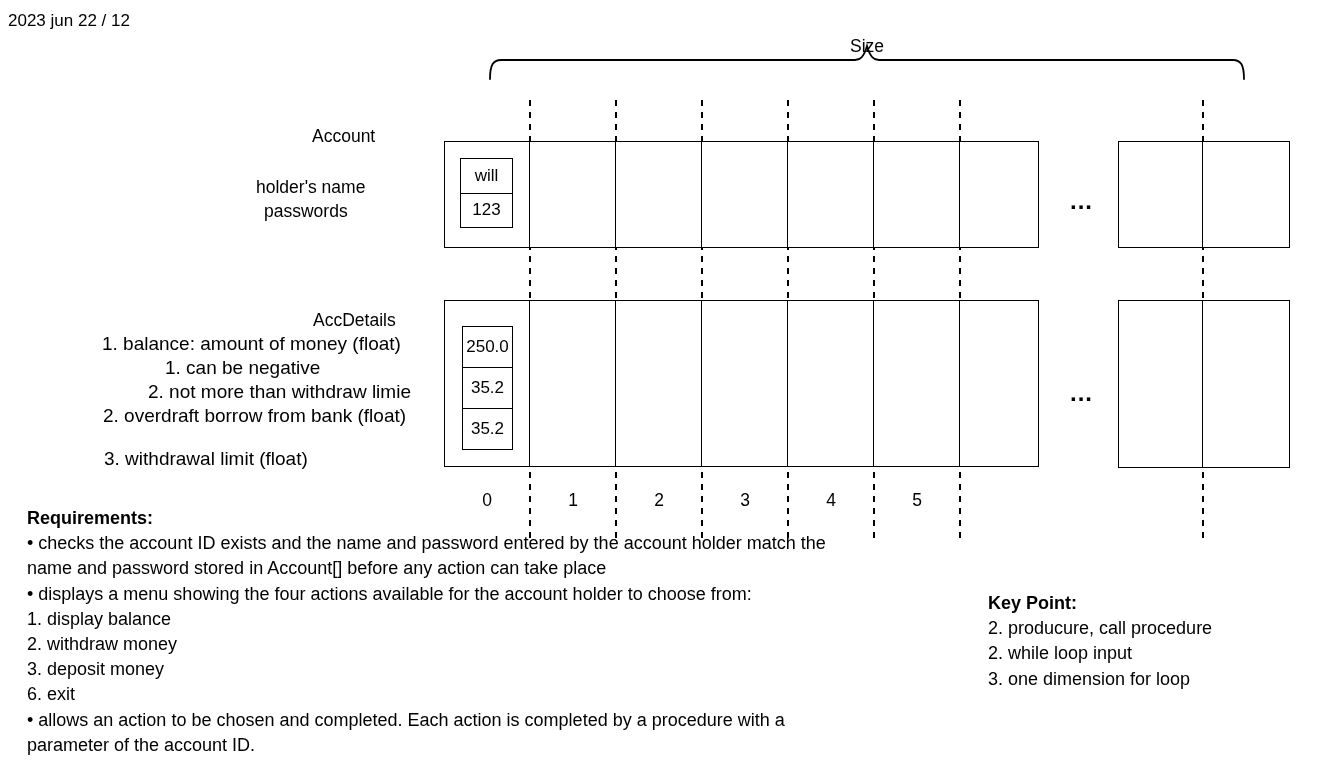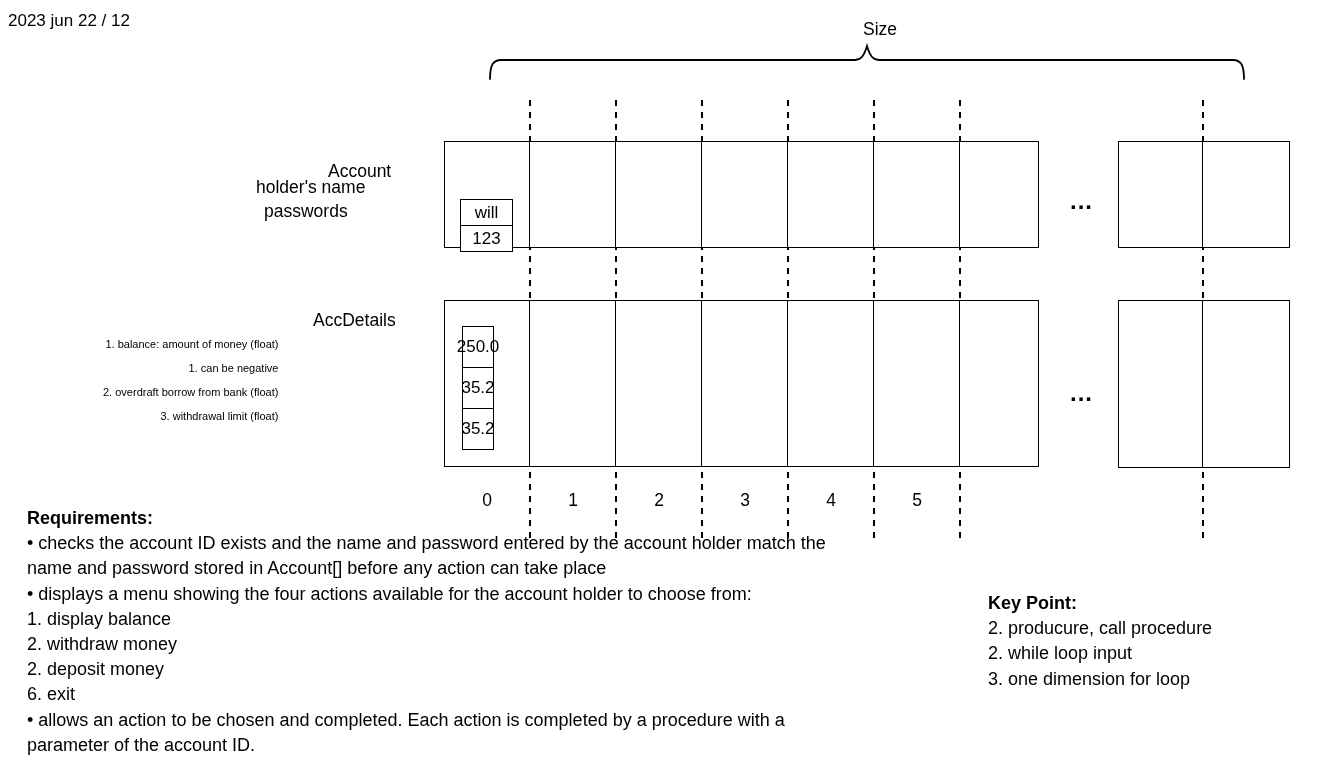--- a/index.html
+++ b/index.html
@@ -27,84 +27,85 @@
     position:absolute;border:1.6px solid #000;box-sizing:border-box;background:#fff;
     display:flex;flex-direction:column;
   }
   .stackcell{
     flex:1;display:flex;align-items:center;justify-content:center;
     font-size:17px;border-top:1.6px solid #000;overflow:visible;white-space:nowrap;
   }
   .stackcell:first-child{border-top:none;}
   .ellipsis{font-size:24px;font-weight:700;letter-spacing:1px;line-height:10px;}
   .idx{position:absolute;top:490px;width:86px;text-align:center;font-size:17.5px;}
-  .notes-line{font-size:11px;line-height:24px;white-space:nowrap;text-align:right;}
+  .notes-line{font-size:19px;line-height:24px;white-space:nowrap;}
   .para{font-size:18px;line-height:25.2px;white-space:nowrap;}
   .bold{font-weight:700;}
 </style>
 </head>
 <body>
 
 <div id="canvas">
 
   <div class="abs lbl" style="left:8px;top:11px;font-size:17px;">2023 jun 22 / 12</div>
 
-  <div class="abs lbl" style="left:837px;top:19px;width:60px;text-align:right;">Size</div>
+  <div class="abs lbl" style="left:837px;top:36px;width:60px;text-align:center;">Size</div>
   <svg class="abs" style="left:487px;top:42px;" width="760" height="42" viewBox="0 0 760 42">
     <path d="M 3 37 C 3 23, 6 18, 14 18 L 368 18 C 374 18, 377 14, 380 4 C 383 14, 386 18, 392 18 L 746 18 C 754 18, 757 23, 757 37" fill="none" stroke="#000" stroke-width="1.8" stroke-linecap="round"></path>
   </svg>
 
   <div class="dashline" style="left:529px;"></div>
   <div class="dashline" style="left:615px;"></div>
   <div class="dashline" style="left:701px;"></div>
   <div class="dashline" style="left:787px;"></div>
   <div class="dashline" style="left:873px;"></div>
   <div class="dashline" style="left:959px;"></div>
   <div class="dashline" style="left:1202px;"></div>
 
-  <div class="abs lbl" style="left:328px;top:126px;margin-top:35px;">Account</div>
+  <div class="abs lbl" style="left:312px;top:126px;">Account</div>
   <div class="abs lbl" style="left:256px;top:177px;">holder's name</div>
   <div class="abs lbl" style="left:264px;top:201px;">passwords</div>
 
   <div class="arraybox" style="left:444px;top:141px;width:595px;height:107px;">
     <div class="sep" style="left:84px;"></div>
     <div class="sep" style="left:170px;"></div>
     <div class="sep" style="left:256px;"></div>
     <div class="sep" style="left:342px;"></div>
     <div class="sep" style="left:428px;"></div>
     <div class="sep" style="left:514px;"></div>
-    <div class="stackbox" style="left:15px;top:16px;width:53px;height:53px;margin-top:41px;">
+    <div class="stackbox" style="left:15px;top:16px;width:53px;height:70px;">
       <div class="stackcell">will</div>
       <div class="stackcell">123</div>
     </div>
   </div>
 
   <div class="abs ellipsis" style="left:1070px;top:196px;">...</div>
 
   <div class="arraybox" style="left:1118px;top:141px;width:172px;height:107px;">
     <div class="sep" style="left:83px;"></div>
   </div>
 
   <div class="abs lbl" style="left:313px;top:288px;margin-top:22px;">AccDetails</div>
 
   <div class="abs" style="left:102px;top:332px;">
     <div class="notes-line" style="padding-left:0;">1. balance: amount of money (float)</div>
     <div class="notes-line" style="padding-left:63px;">1. can be negative</div>
+    <div class="notes-line" style="padding-left:46px;">2. not more than withdraw limie</div>
     <div class="notes-line" style="padding-left:1px;">2. overdraft borrow from bank (float)</div>
-    <div class="notes-line" style="padding-left:2px;">3. withdrawal limit (float)</div>
+    <div class="notes-line" style="padding-left:2px;margin-top:19px;">3. withdrawal limit (float)</div>
   </div>
 
   <div class="arraybox" style="left:444px;top:300px;width:595px;height:167px;">
     <div class="sep" style="left:84px;"></div>
     <div class="sep" style="left:170px;"></div>
     <div class="sep" style="left:256px;"></div>
     <div class="sep" style="left:342px;"></div>
     <div class="sep" style="left:428px;"></div>
     <div class="sep" style="left:514px;"></div>
-    <div class="stackbox" style="left:17px;top:25px;width:32px;height:124px;">
+    <div class="stackbox" style="left:17px;top:25px;width:51px;height:124px;">
       <div class="stackcell">250.0</div>
       <div class="stackcell">35.2</div>
       <div class="stackcell">35.2</div>
     </div>
   </div>
 
   <div class="abs ellipsis" style="left:1070px;top:388px;">...</div>
 
   <div class="arraybox" style="left:1118px;top:300px;width:172px;height:168px;">
     <div class="sep" style="left:83px;"></div>
@@ -117,21 +118,21 @@
   <div class="idx" style="left:788px;">4</div>
   <div class="idx" style="left:874px;">5</div>
 
   <div class="abs" style="left:27px;top:506px;">
     <div class="para bold">Requirements:</div>
     <div class="para">• checks the account ID exists and the name and password entered by the account holder match the</div>
     <div class="para">name and password stored in Account[] before any action can take place</div>
     <div class="para">• displays a menu showing the four actions available for the account holder to choose from:</div>
     <div class="para">1. display balance</div>
     <div class="para">2. withdraw money</div>
-    <div class="para">2. deposit money</div>
+    <div class="para">3. deposit money</div>
     <div class="para">6. exit</div>
     <div class="para">• allows an action to be chosen and completed. Each action is completed by a procedure with a</div>
     <div class="para">parameter of the account ID.</div>
   </div>
 
   <div class="abs" style="left:988px;top:591px;">
     <div class="para bold">Key Point:</div>
     <div class="para">2. producure, call procedure</div>
     <div class="para">2. while loop input</div>
     <div class="para">3. one dimension for loop</div>

